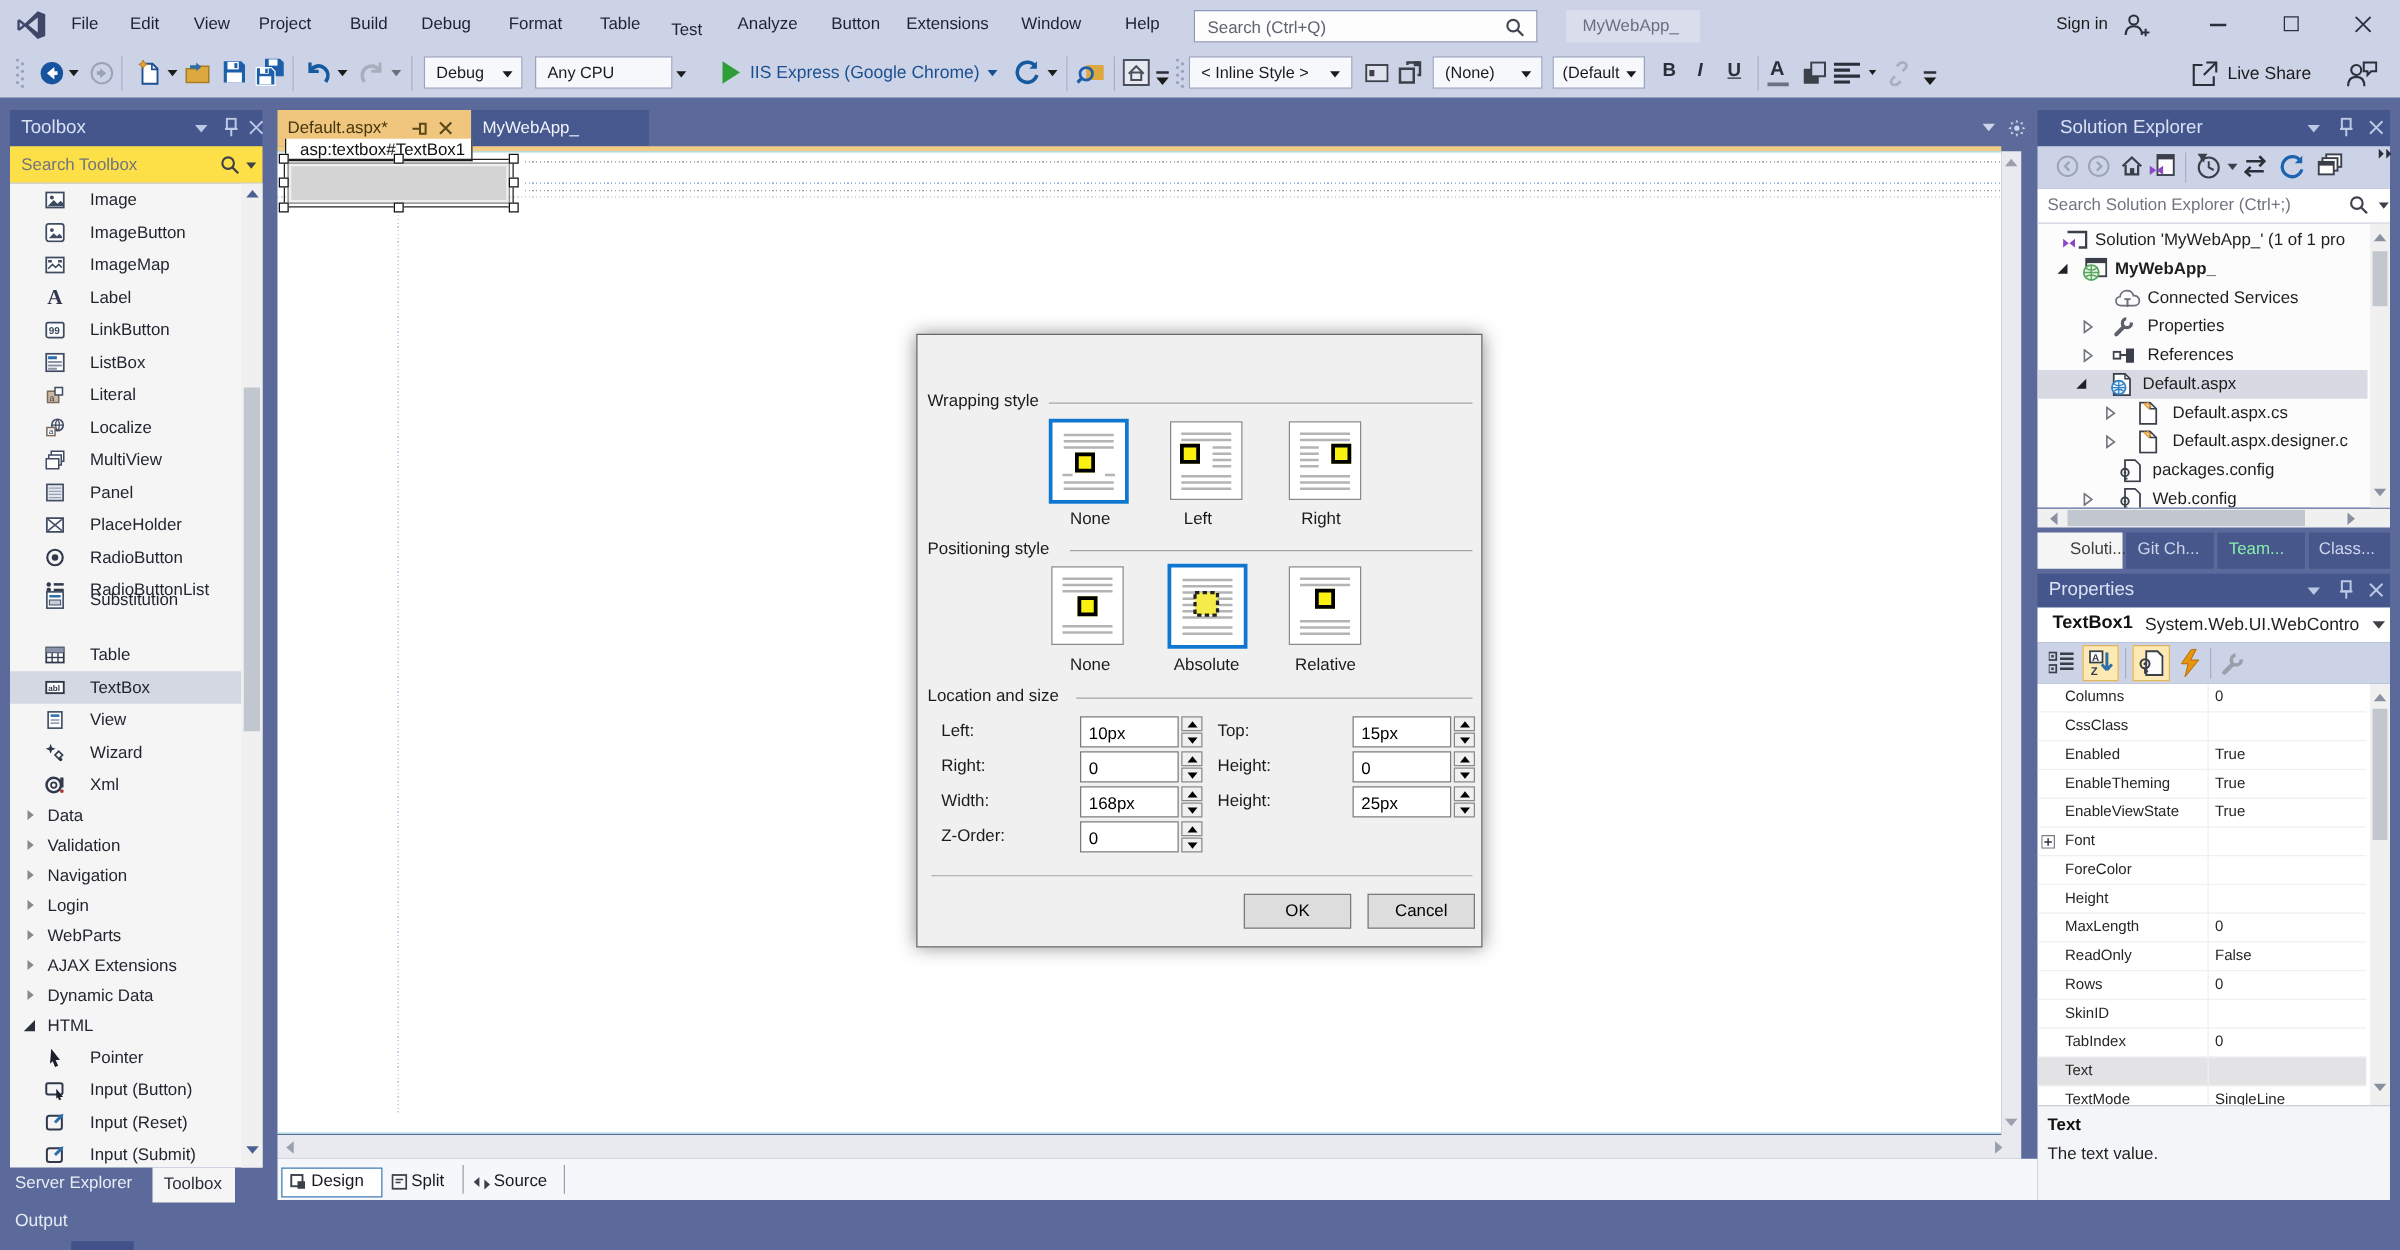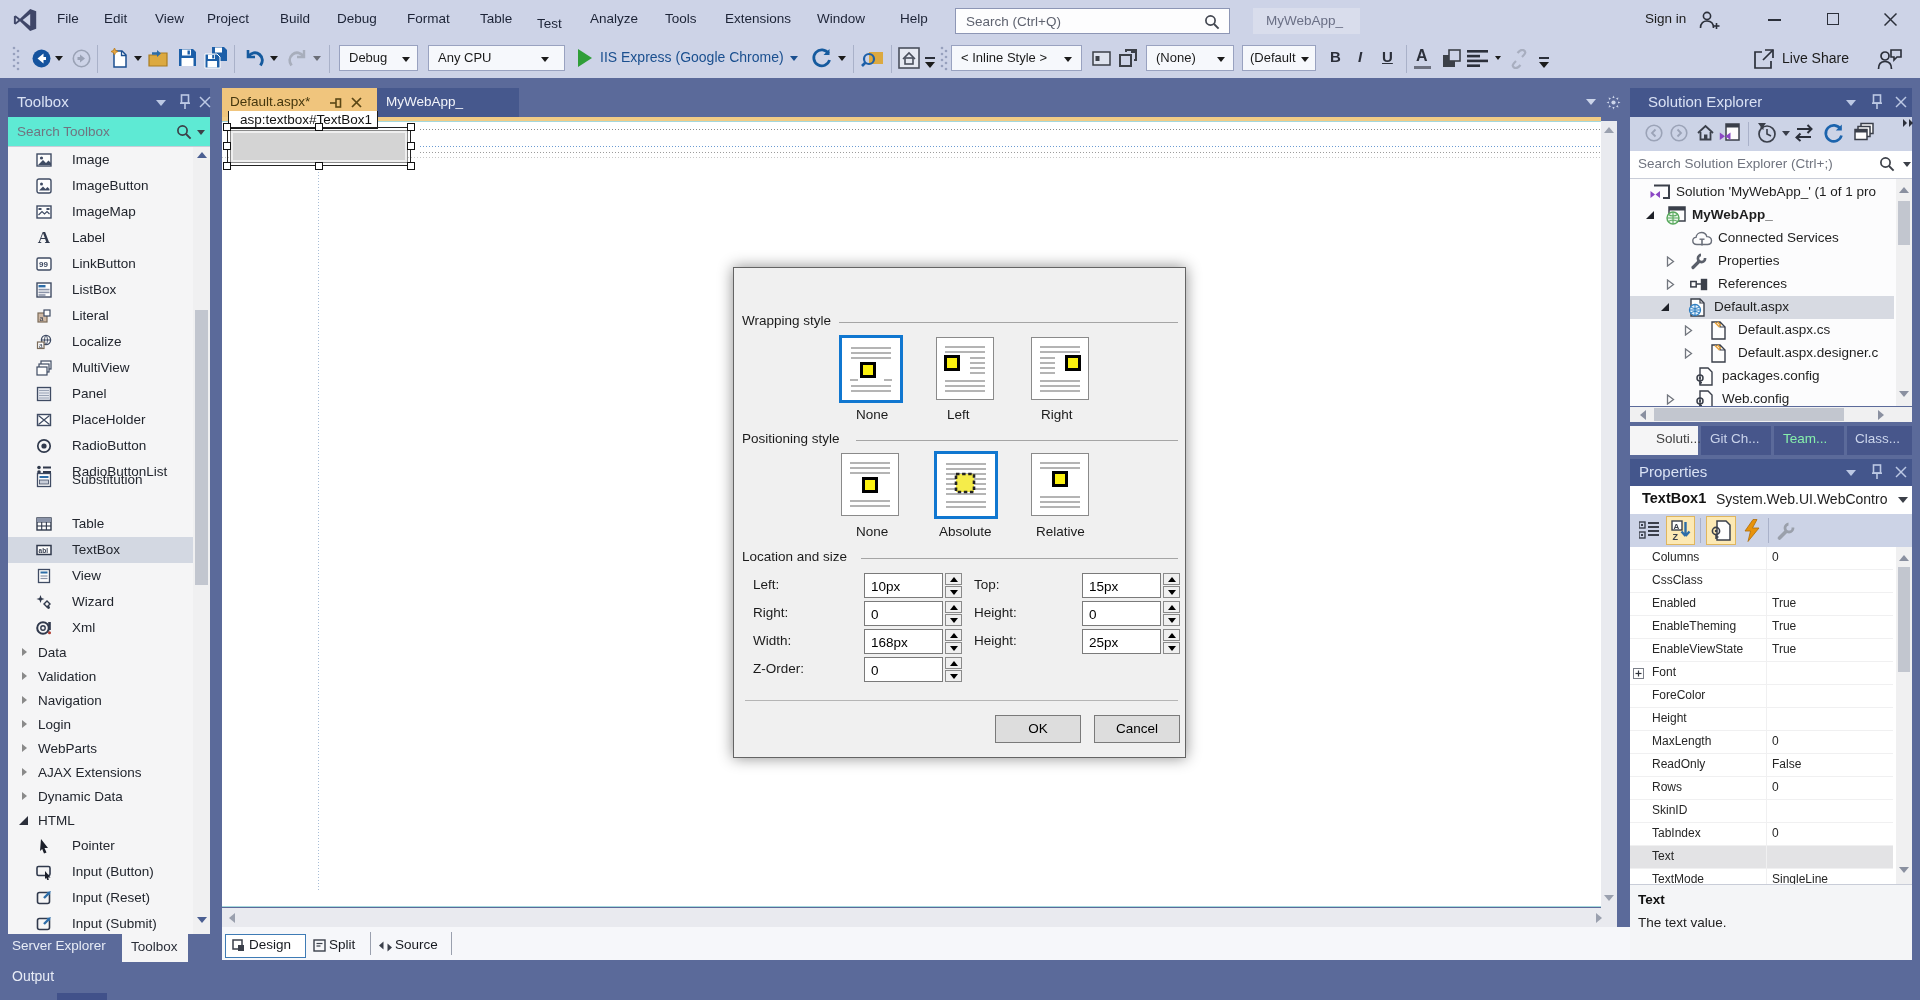--- a/index.html
+++ b/index.html
@@ -59,21 +59,21 @@
   <span class="abs txt menuitem" style="left:57px;top:11px">File</span>
     <span class="abs txt menuitem" style="left:104px;top:11px">Edit</span>
     <span class="abs txt menuitem" style="left:155px;top:11px">View</span>
     <span class="abs txt menuitem" style="left:207px;top:11px">Project</span>
     <span class="abs txt menuitem" style="left:280px;top:11px">Build</span>
     <span class="abs txt menuitem" style="left:337px;top:11px">Debug</span>
     <span class="abs txt menuitem" style="left:407px;top:11px">Format</span>
     <span class="abs txt menuitem" style="left:480px;top:11px">Table</span>
     <span class="abs txt menuitem" style="left:537px;top:16px">Test</span>
     <span class="abs txt menuitem" style="left:590px;top:11px">Analyze</span>
-    <span class="abs txt menuitem" style="left:665px;top:11px">Tools</span>
+    <span class="abs txt menuitem" style="left:665px;top:11px">Button</span>
     <span class="abs txt menuitem" style="left:725px;top:11px">Extensions</span>
     <span class="abs txt menuitem" style="left:817px;top:11px">Window</span>
     <span class="abs txt menuitem" style="left:900px;top:11px">Help</span>
 
   <div class="abs" style="left:955px;top:8px;width:275px;height:26px;background:#fdfdfe;border:1px solid #8d96b5">
     <span class="abs txt" style="left:10px;top:5px;font-size:13.5px;color:#5f6370">Search (Ctrl+Q)</span>
     <svg class="abs" style="left:248px;top:5px" width="16" height="16" viewBox="0 0 16 16">
         <circle cx="6.5" cy="6.5" r="4.6" fill="none" stroke="#424650" stroke-width="1.7"></circle>
         <line x1="10" y1="10" x2="14.6" y2="14.6" stroke="#424650" stroke-width="1.9"></line>
       </svg>
@@ -165,21 +165,21 @@
       <path d="M18 3 V10 H11" fill="none" stroke="#a8aebc" stroke-width="2.4"></path>
       <path d="M17.5 9.5 C15 5.5 10 4.5 6.5 7.5 C3 10.5 3 15 5.5 18.5" fill="none" stroke="#a8aebc" stroke-width="2.8"></path>
     </svg>
   <div class="abs caret" style="left:313px;top:56px;opacity:.55"></div>
   <div class="abs vsep" style="left:329px"></div>
 
   <div class="abs combo" style="left:339px;top:45px;width:79px">
     <span class="abs txt" style="left:9px;top:4px">Debug</span>
     <div class="abs caret" style="left:62px;top:11px"></div>
   </div>
-  <div class="abs combo" style="left:428px;top:45px;width:137px">
+  <div class="abs combo" style="left:428px;top:45px;width:110px">
     <span class="abs txt" style="left:9px;top:4px">Any CPU</span>
     <div class="abs caret" style="left:112px;top:11px"></div>
   </div>
 
   <svg class="abs" style="left:577px;top:48px" width="16" height="20" viewBox="0 0 16 20">
       <path d="M1 1 L15 10 L1 19 Z" fill="#2f9e38"></path>
     </svg>
   <span class="abs txt" style="left:600px;top:49px;font-size:14px;color:#1a4f8f">IIS Express (Google Chrome)</span>
   <div class="abs caret" style="left:790px;top:56px;border-top-color:#1a4f8f"></div>
 
@@ -291,21 +291,21 @@
         <line x1="2" y1="9.2" x2="12" y2="9.2"></line>
       </g>
     </svg>
   <svg class="abs" style="left:191px;top:8px" width="12" height="12" viewBox="0 0 12 12">
       <g stroke="#bcc8e4" stroke-width="1.5">
         <line x1="1" y1="1" x2="11" y2="11"></line>
         <line x1="11" y1="1" x2="1" y2="11"></line>
       </g>
     </svg>
 </div>
-<div class="abs" style="left:8px;top:117px;width:202px;height:30px;background:#5eead4;border-bottom:1px solid #c9cdd8">
+<div class="abs" style="left:8px;top:117px;width:202px;height:30px;background:#fde047;border-bottom:1px solid #c9cdd8">
   <span class="abs txt" style="left:9px;top:7px;font-size:13.5px;color:#707480">Search Toolbox</span>
   <svg class="abs" style="left:168px;top:7px" width="16" height="16" viewBox="0 0 16 16">
       <circle cx="6.5" cy="6.5" r="4.6" fill="none" stroke="#3c4048" stroke-width="1.7"></circle>
       <line x1="10" y1="10" x2="14.6" y2="14.6" stroke="#3c4048" stroke-width="1.9"></line>
     </svg>
   <div class="abs" style="left:189px;top:13px;width:0;height:0;border-left:4px solid transparent;border-right:4px solid transparent;border-top:5px solid #3c4048"></div>
 </div>
 <div class="abs" id="tblist" style="left:8px;top:147px;width:202px;height:787px;background:#f5f5f6;overflow:hidden">
   <div class="tbitem" style="top:0px">
       <svg class="icon16" viewBox="0 0 16 16">

